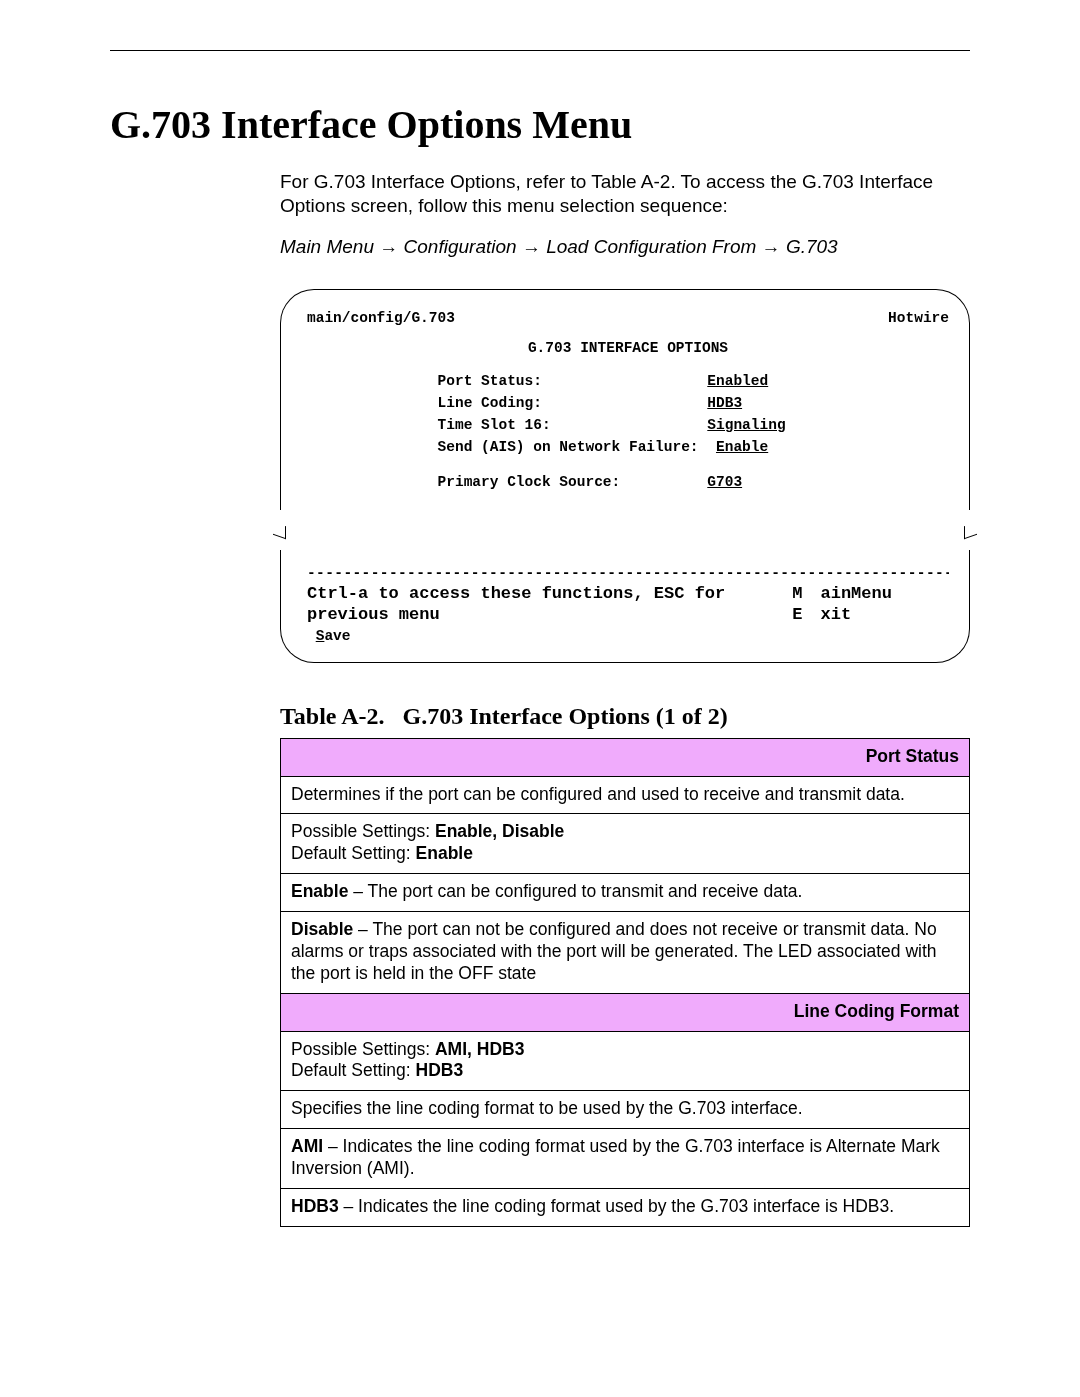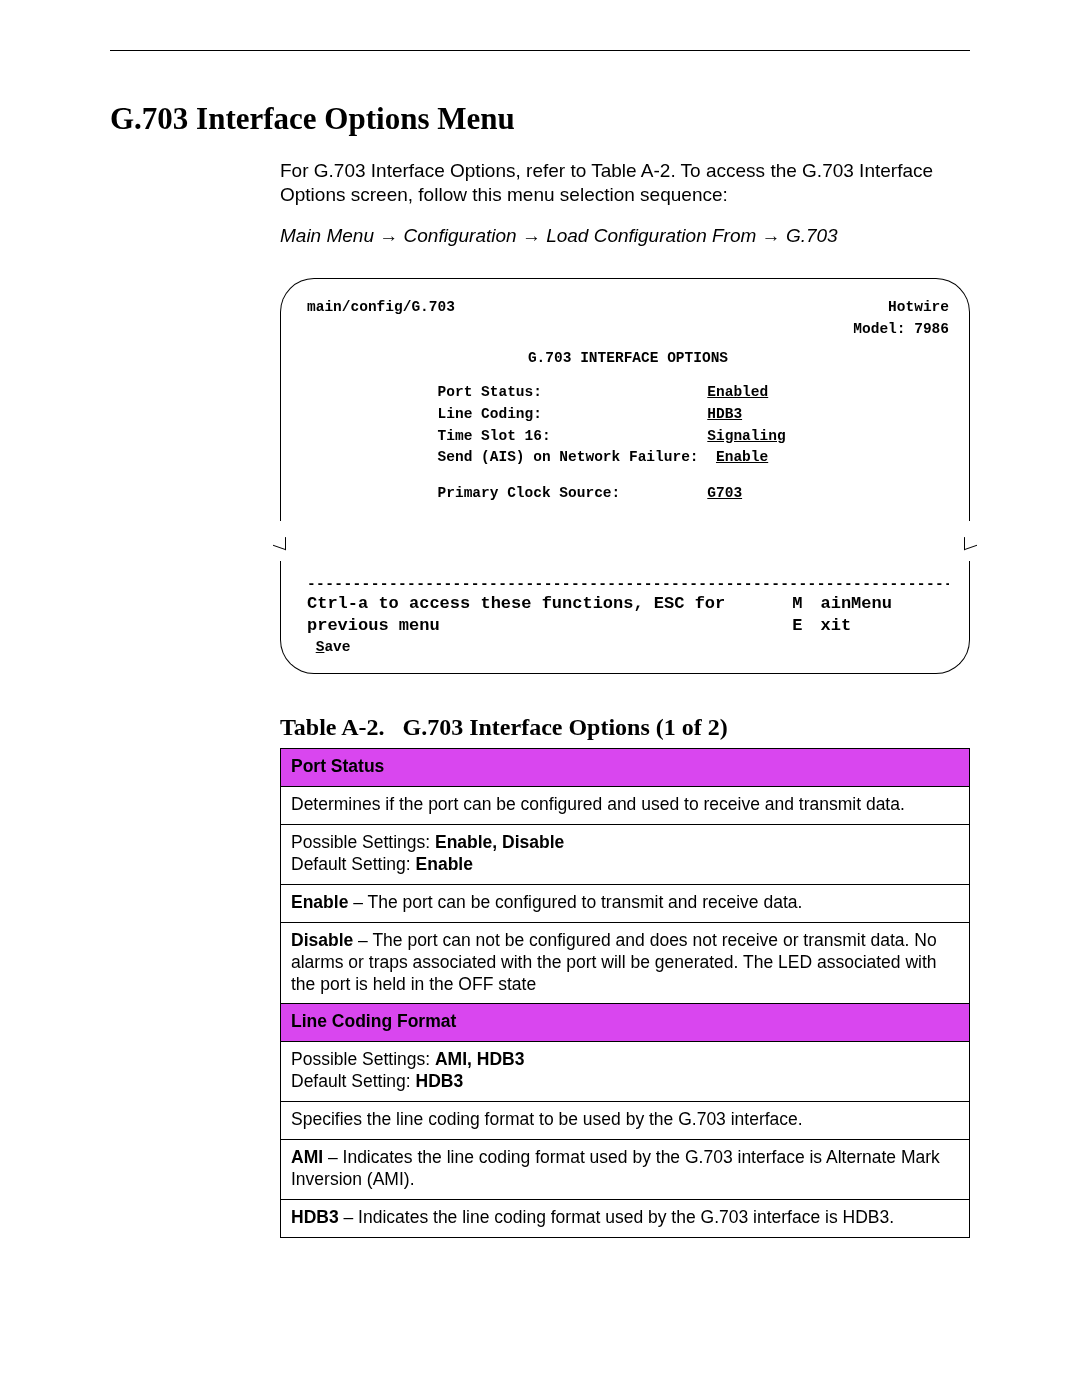--- a/index.html
+++ b/index.html
@@ -18,21 +18,21 @@
     margin-bottom: 4px;
   }
   .top-rule {
     border: none;
     border-top: 1.5px solid #000;
     margin: 0 0 50px 0;
   }
   .main-heading {
     font-family: "Times New Roman", Times, serif;
     font-weight: bold;
-    font-size: 31px;
+    font-size: 40px;
     margin: 0 0 22px 0;
   }
   .body-block {
     margin-left: 170px;
     font-size: 19px;
     line-height: 1.28;
   }
   .intro-para {
     margin: 0 0 16px 0;
   }
@@ -113,22 +113,23 @@
     width: 100%;
     font-size: 17.5px;
     line-height: 1.25;
   }
   table.opts td {
     border: 1px solid #000;
     padding: 7px 10px 8px 10px;
     vertical-align: top;
   }
   table.opts td.sect-head {
-    background: #d946ef;
-    font-weight: bold;
+    background: #f0abfc;
+    font-weight: bold;
+    text-align: right;
   }
   .b { font-weight: bold; }
 </style>
 </head>
 <body>
 
 <div class="page">
 
   <hr class="top-rule">
 
@@ -143,21 +144,20 @@
       <span>Configuration</span>
       <span>→</span>
       <span>Load Configuration From</span>
       <span>→</span>
       <span>G.703</span>
     </p>
 
     <div>
       <div class="term-box" style="border-bottom:none; border-bottom-left-radius:0; border-bottom-right-radius:0; padding-bottom:16px;">
         <div class="term"><span>main/config/G.703</span><span style="float:right">Hotwire</span></div>
-        <div class="term" style="text-align:right">Model: 7986</div>
         <div class="term" style="text-align:center; margin:8px 0 12px 0;">G.703 INTERFACE OPTIONS</div>
 
         <div class="term">               <span>Port Status:</span>                   <span class="u">Enabled</span></div>
         <div class="term">               <span>Line Coding:</span>                   <span class="u">HDB3</span></div>
         <div class="term">               <span>Time Slot 16:</span>                  <span class="u">Signaling</span></div>
         <div class="term">               <span>Send (AIS) on Network Failure:</span>  <span class="u">Enable</span></div>
         <div class="term" style="margin-top:14px;">               <span>Primary Clock Source:</span>          <span class="u">G703</span></div>
       </div>
       <div class="term-gap"></div>
       <div class="term-box" style="border-top:none; border-top-left-radius:0; border-top-right-radius:0; padding-top:10px;">

